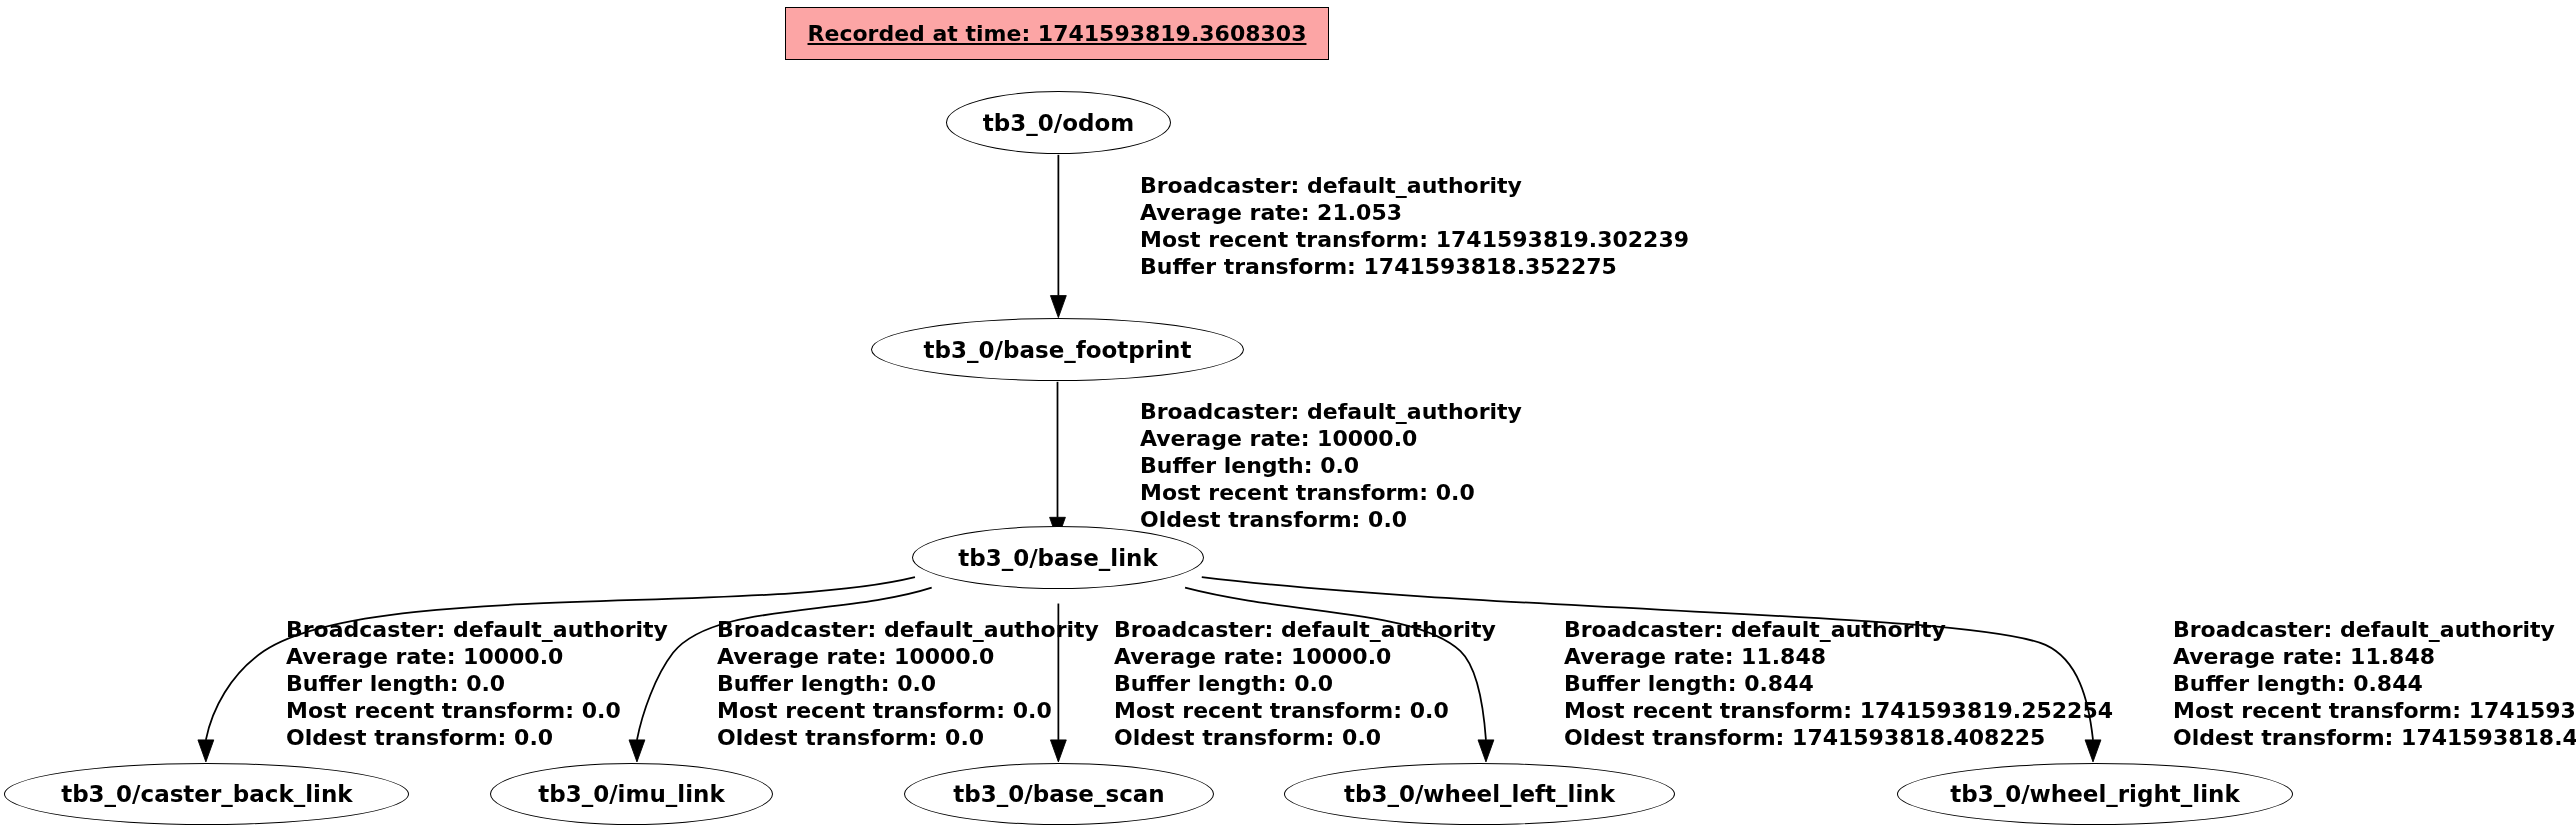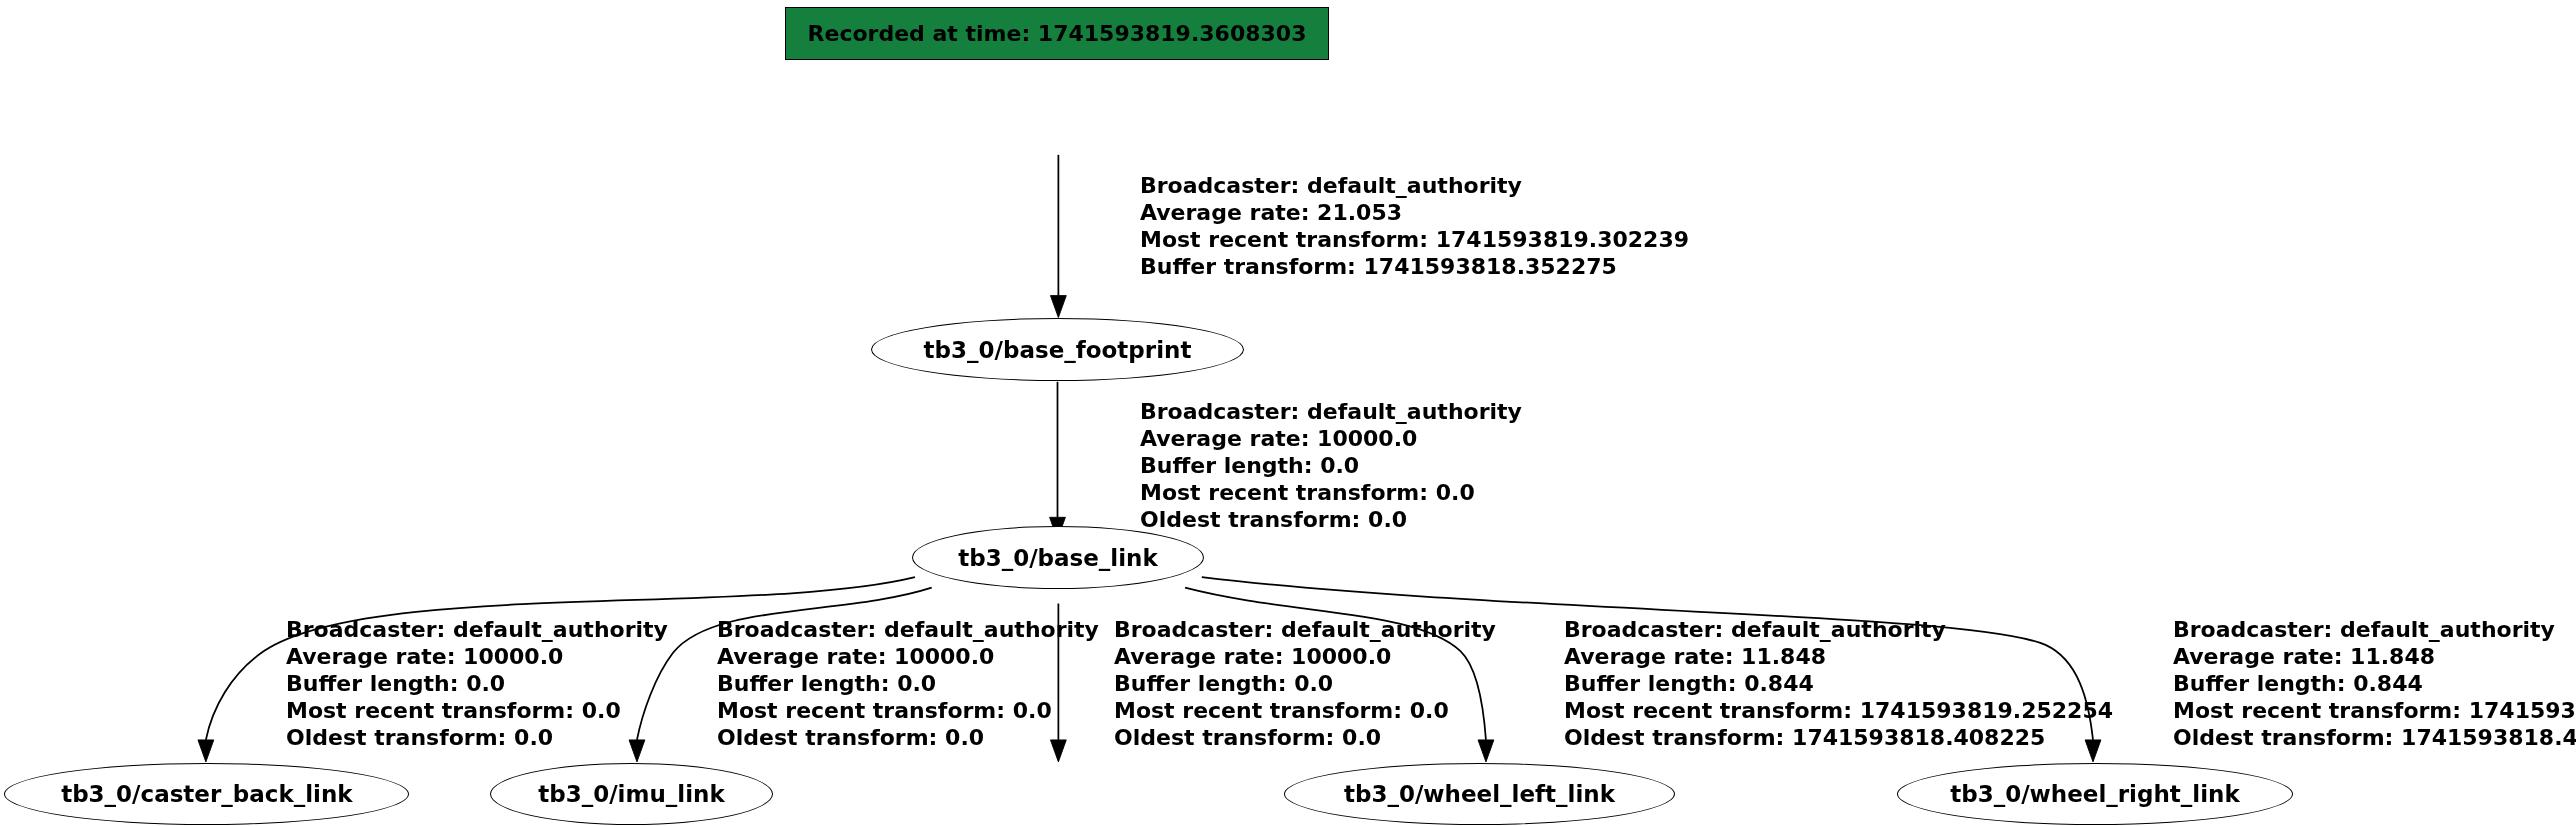--- a/index.html
+++ b/index.html
@@ -24,26 +24,27 @@
     stroke-width: 2px;
   }
   svg.edges-layer polygon {
     fill: #000000;
     stroke: #000000;
   }
   .titlebox {
     position: absolute;
     box-sizing: border-box;
     border: 1.8px solid #000000;
-    background: #15803d;
+    background: #fca5a5;
     display: flex;
     align-items: center;
     justify-content: center;
     font-size: 22px;
     white-space: nowrap;
+    text-decoration: underline;
   }
   .node {
     position: absolute;
     box-sizing: border-box;
     border: 1.8px solid #000000;
     border-radius: 50%;
     background: #ffffff;
     display: flex;
     align-items: center;
     justify-content: center;
@@ -88,29 +89,31 @@
       <polygon points="1680,841 1698,841 1689,866"></polygon>
     </g>
     <g>
       <path d="M1366,656 C1700,696 2240,696 2325,733 C2362,750 2374,795 2379,841"></path>
       <polygon points="2370,841 2388,841 2379,866"></polygon>
     </g>
   </svg>
 
   <div class="titlebox" style="left:785px; top:7px; width:544px; height:53px;">Recorded at time: 1741593819.3608303</div>
 
+  <div class="node" style="left:946px; top:91px; width:225px; height:63px;">tb3_0/odom</div>
 
   <div class="node" style="left:871px; top:318px; width:373px; height:63px;">tb3_0/base_footprint</div>
 
   <div class="node" style="left:912px; top:526px; width:292px; height:63px;">tb3_0/base_link</div>
 
   <div class="node" style="left:4.4px; top:763px; width:405px; height:62px;">tb3_0/caster_back_link</div>
 
   <div class="node" style="left:490px; top:763px; width:283px; height:62px;">tb3_0/imu_link</div>
 
+  <div class="node" style="left:904px; top:763px; width:310px; height:62px;">tb3_0/base_scan</div>
 
   <div class="node" style="left:1284px; top:763px; width:391px; height:62px;">tb3_0/wheel_left_link</div>
 
   <div class="node" style="left:1897px; top:763px; width:396px; height:62px;">tb3_0/wheel_right_link</div>
 
   <div class="elabel" style="left:1140px; top:172px;">
     <div>Broadcaster: default_authority</div>
     <div>Average rate: 21.053</div>
     <div>Most recent transform: 1741593819.302239</div>
     <div>Buffer transform: 1741593818.352275</div>

